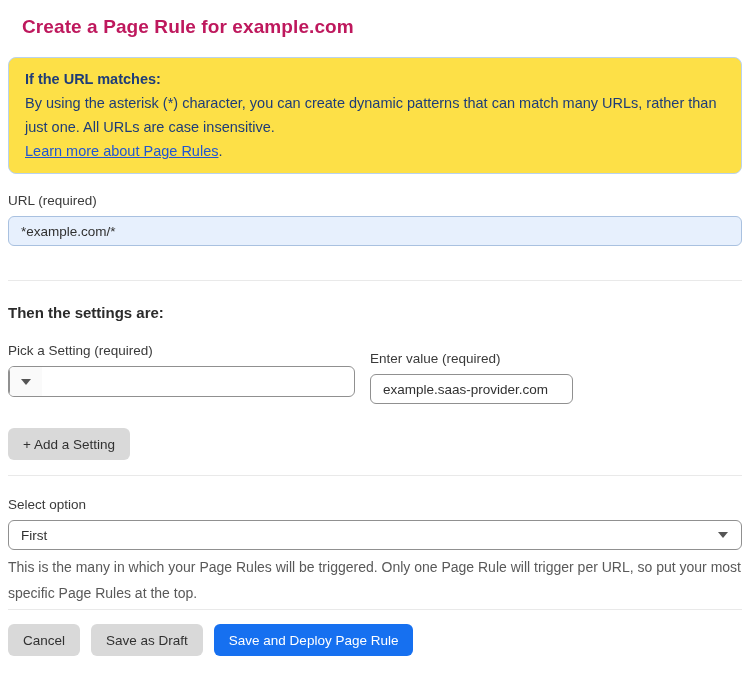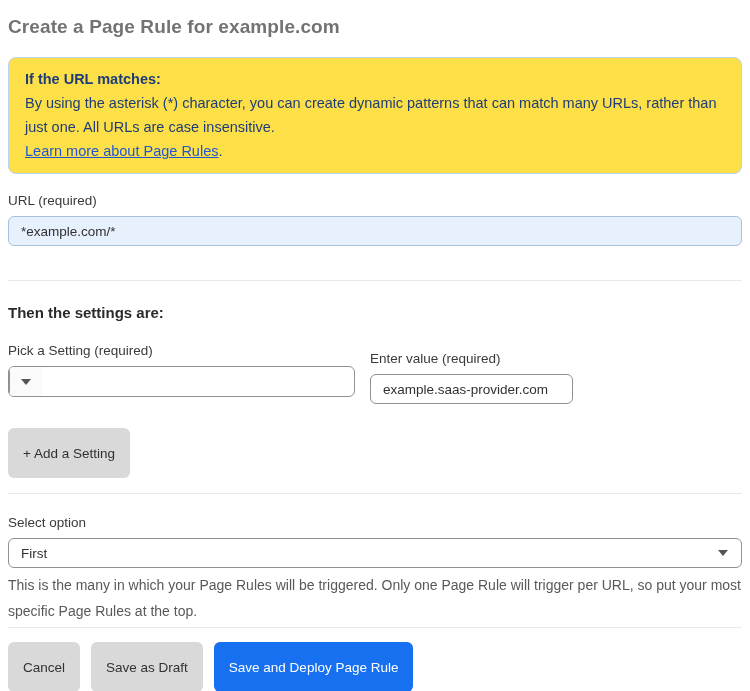--- a/index.html
+++ b/index.html
@@ -6,23 +6,24 @@
   html, body { background: #ffffff; }
   body {
     width: 750px; height: 691px;
     font-family: "Liberation Sans", sans-serif;
     color: #313131;
     overflow: hidden;
   }
   .page { padding: 14px 8px 0 8px; }
 
   h1.title {
-    font-size: 19px; font-weight: 700; color: #737373;
+    font-size: 19px; font-weight: 700; color: #be185d;
     line-height: 26px; margin-bottom: 17px;
     letter-spacing: 0.1px;
+    margin-left: 14px;
   }
 
   .info-box {
     background: #fde047;
     border: 1px solid #b9d2ef;
     border-radius: 8px;
     padding: 9px 16px 10px 16px;
     font-size: 14.5px; line-height: 24px;
     color: #1e3c78;
     margin-bottom: 18px;
@@ -82,21 +83,21 @@
   .tri {
     width: 0; height: 0;
     border-left: 5px solid transparent;
     border-right: 5px solid transparent;
     border-top: 6px solid #555555;
   }
   .combo.full { height: 30px; margin-bottom: 0; }
   .combo.full .tri { margin-right: 13px; }
 
   .btn {
-    height: 50px; padding: 0 15px;
+    height: 32px; padding: 0 15px;
     border: none; border-radius: 6px;
     font-family: "Liberation Sans", sans-serif;
     font-size: 13.5px; cursor: pointer;
     display: inline-flex; align-items: center; justify-content: center;
   }
   .btn.gray { background: #d9d9d9; color: #313131; }
   .btn.blue { background: #1670f0; color: #ffffff; }
   .add-setting-btn { margin-top: 24px; }
 
   .help-text {

